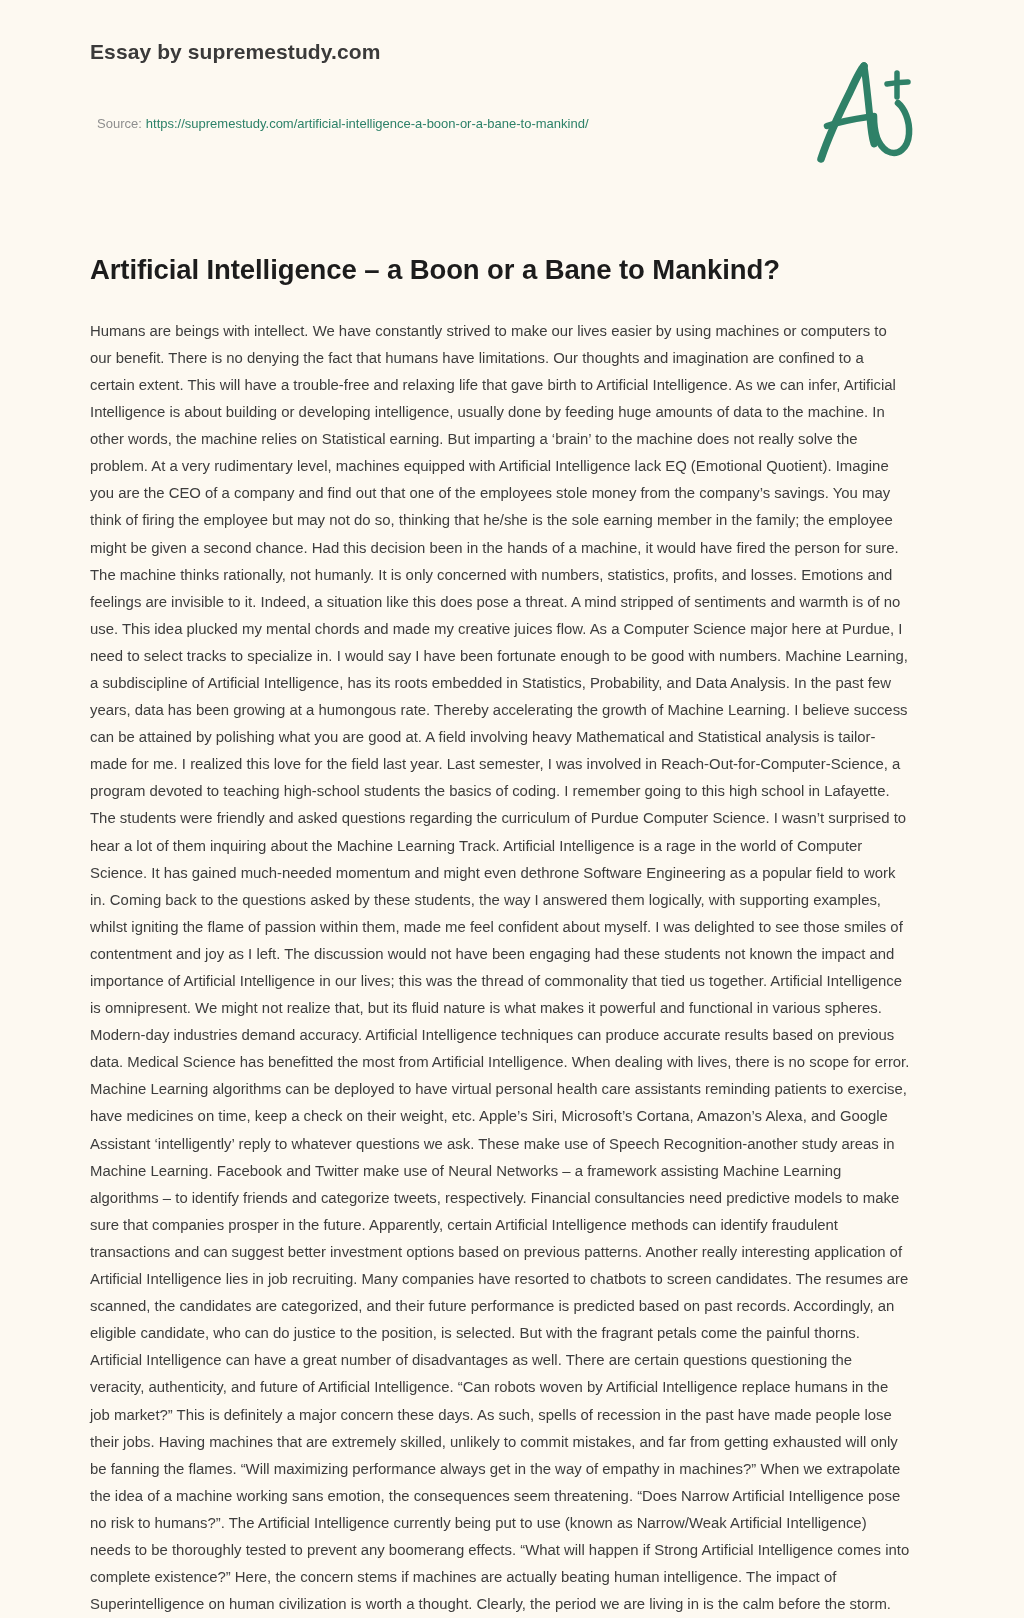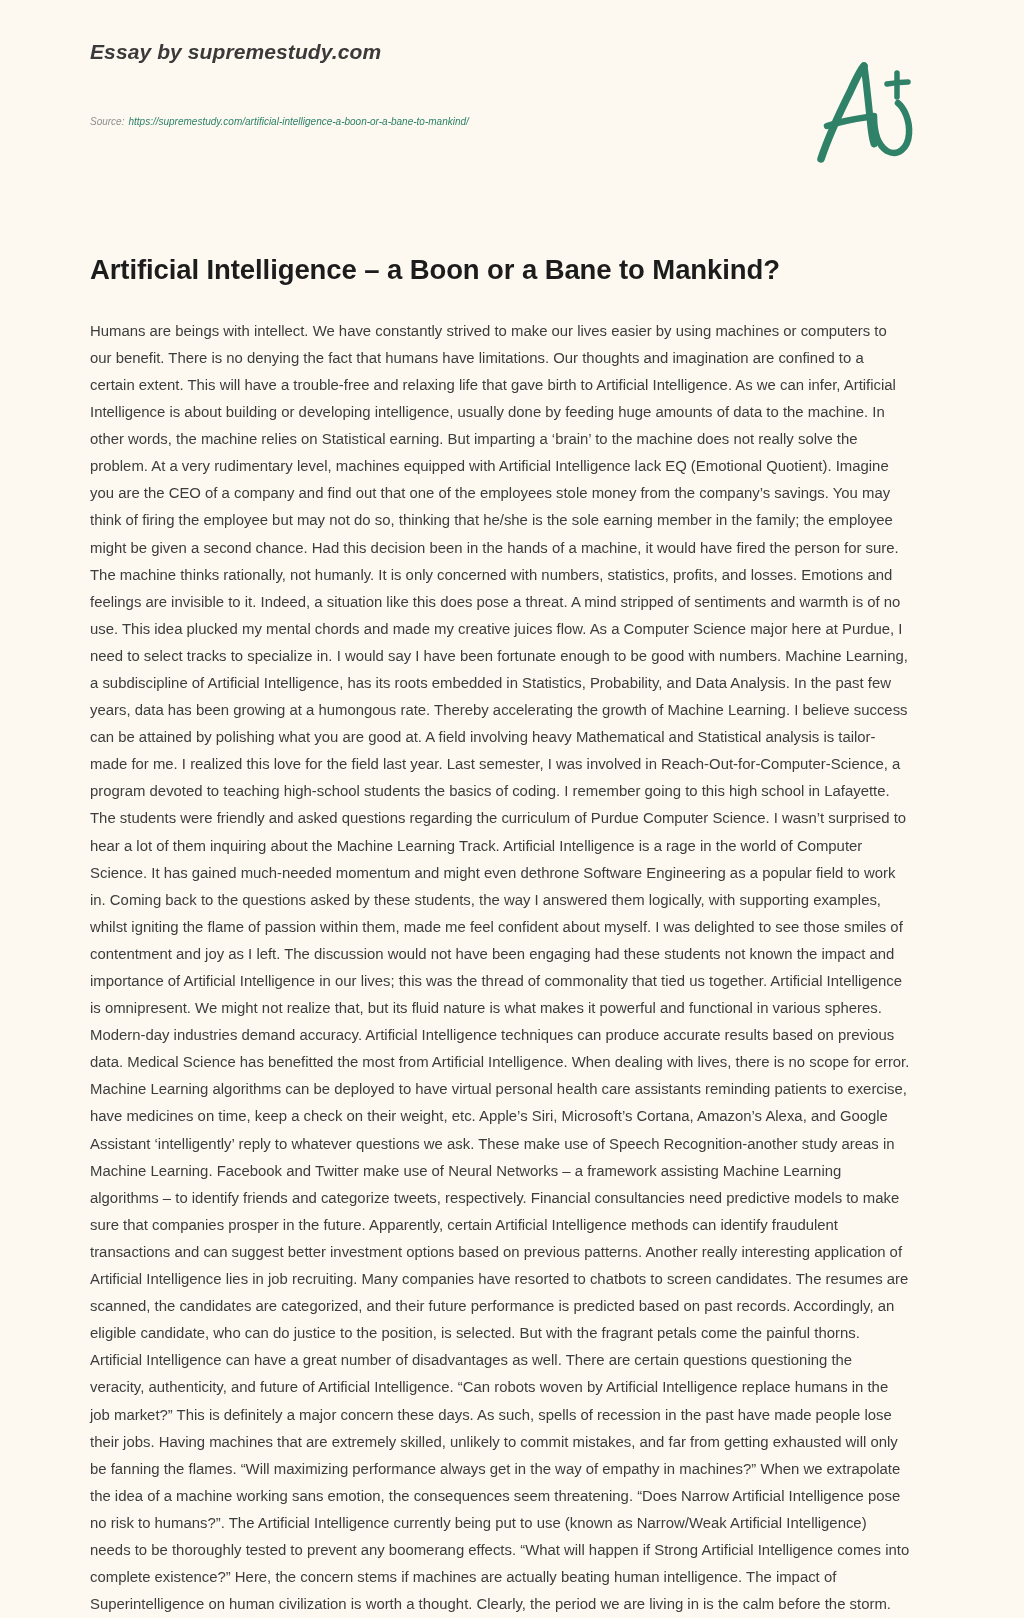--- a/index.html
+++ b/index.html
@@ -20,37 +20,36 @@
     box-sizing: border-box;
     background: #fdf9f1;
   }
 
   
   .header {
     position: relative;
     padding: 0 98px;
     height: 200px;
     box-sizing: border-box;
-    font-style: italic;
   }
   .brand-line {
     position: absolute;
     left: 90px;
     top: 40px;
     font-size: 21px;
     font-weight: bold;
     color: #3a3a3a;
     letter-spacing: 0.1px;
     white-space: nowrap;
   }
   .source-line {
     position: absolute;
-    left: 90px;
+    left: 97px;
     top: 116px;
-    font-size: 10px;
+    font-size: 13px;
     color: #8e8e8e;
     white-space: nowrap;
   }
   .source-label {
     color: #8e8e8e;
   }
   .source-url {
     color: #2c8168;
     text-decoration: none;
     margin-left: 4px;

